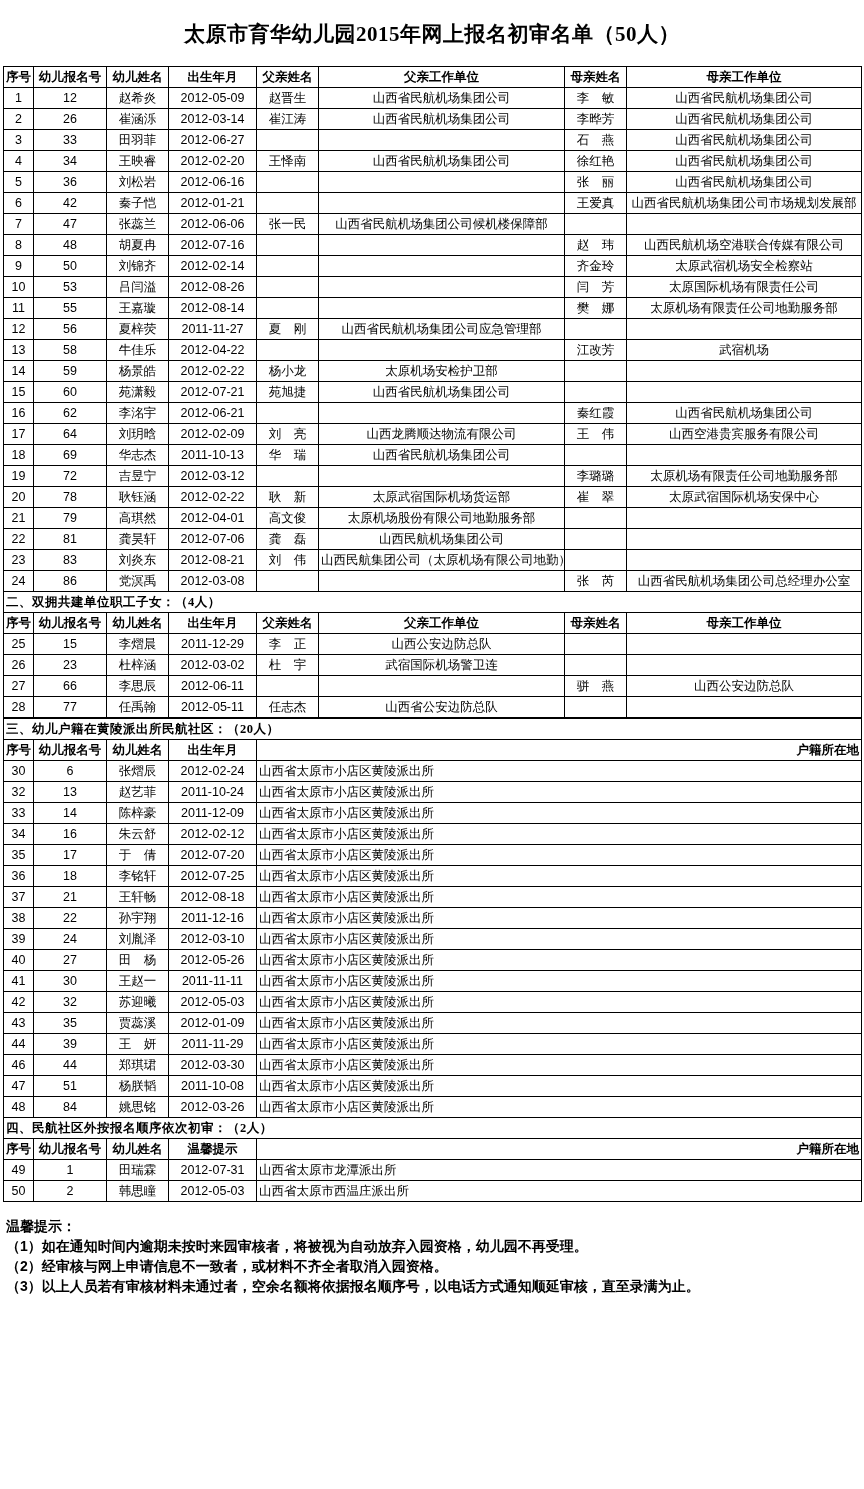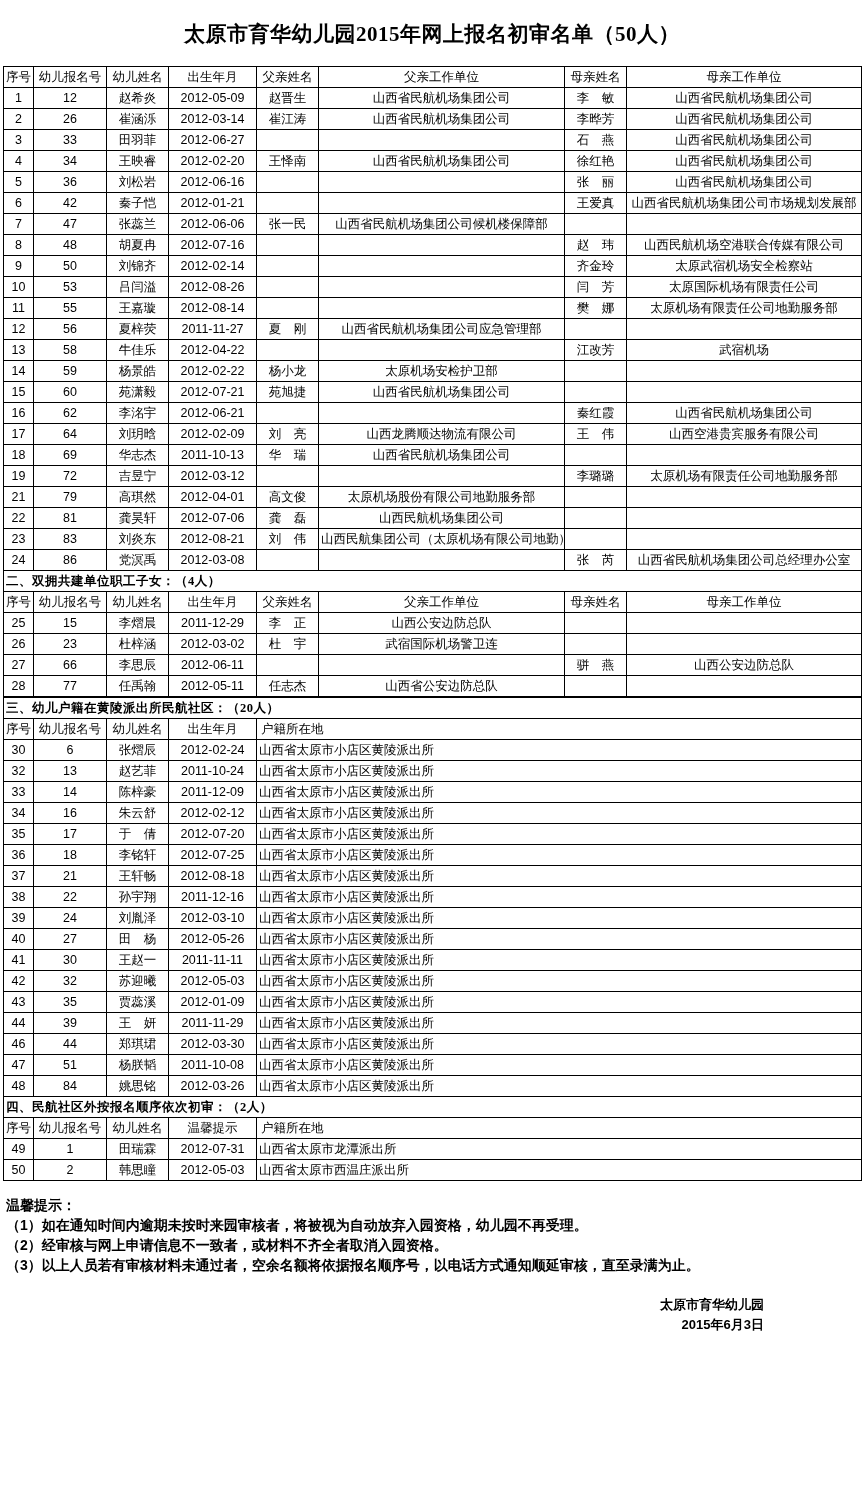--- a/index.html
+++ b/index.html
@@ -52,23 +52,23 @@
     text-align: left;
     height: 28px;
     line-height: 26px;
     padding-left: 4px;
     letter-spacing: 0.5px;
     font-family: "Liberation Serif", "DejaVu Serif", serif;
   }
   td.hdr {
     text-align: center;
     font-size: 12.5px;
-    font-weight: normal;
-  }
-  td.hdr.lefthdr { text-align: left; padding-left: 4px; }
+    font-weight: bold;
+  }
+  td.hdr.lefthdr { text-align: right; padding-left: 4px; }
   td.c { text-align: center; }
   td.l { text-align: left; padding-left: 5px; }
   .notes {
     margin: 14px 6px 0 6px;
     font-family: "Liberation Sans", "DejaVu Sans", sans-serif;
     font-size: 14px;
     line-height: 20px;
     font-weight: bold;
   }
   .notes .n-line { white-space: nowrap; }
@@ -310,20 +310,30 @@
           <td class="c">19</td>
           <td class="c">72</td>
           <td class="c">吉昱宁</td>
           <td class="c">2012-03-12</td>
           <td class="c"></td>
           <td class="c"></td>
           <td class="c">李璐璐</td>
           <td class="c">太原机场有限责任公司地勤服务部</td>
         </tr>
       <tr>
+          <td class="c">20</td>
+          <td class="c">78</td>
+          <td class="c">耿钰涵</td>
+          <td class="c">2012-02-22</td>
+          <td class="c">耿　新</td>
+          <td class="c">太原武宿国际机场货运部</td>
+          <td class="c">崔　翠</td>
+          <td class="c">太原武宿国际机场安保中心</td>
+        </tr>
+      <tr>
           <td class="c">21</td>
           <td class="c">79</td>
           <td class="c">高琪然</td>
           <td class="c">2012-04-01</td>
           <td class="c">高文俊</td>
           <td class="c">太原机场股份有限公司地勤服务部</td>
           <td class="c"></td>
           <td class="c"></td>
         </tr>
       <tr>
@@ -579,18 +589,14 @@
     </tbody>
   </table>
 
   <div class="notes">
     <div class="n-line">温馨提示：</div>
     <div class="n-line">（1）如在通知时间内逾期未按时来园审核者，将被视为自动放弃入园资格，幼儿园不再受理。</div>
     <div class="n-line">（2）经审核与网上申请信息不一致者，或材料不齐全者取消入园资格。</div>
     <div class="n-line">（3）以上人员若有审核材料未通过者，空余名额将依据报名顺序号，以电话方式通知顺延审核，直至录满为止。</div>
   </div>
 
-  <div class="signature">
-    <div>太原市育华幼儿园</div>
-    <div>2015年6月3日</div>
-  </div>
 
 </div>
 
 </body></html>

